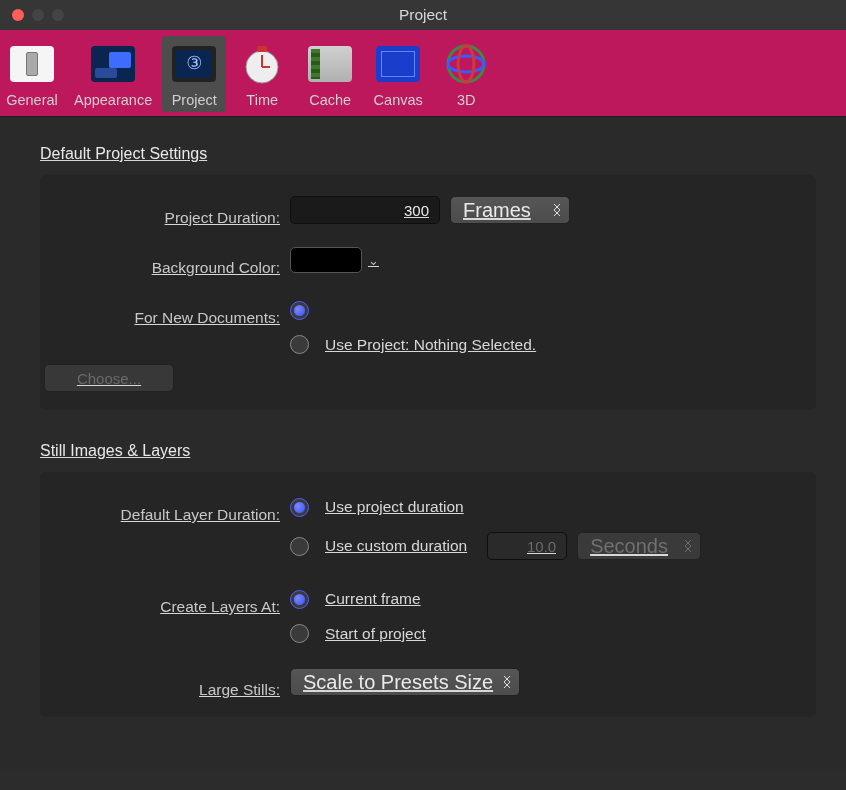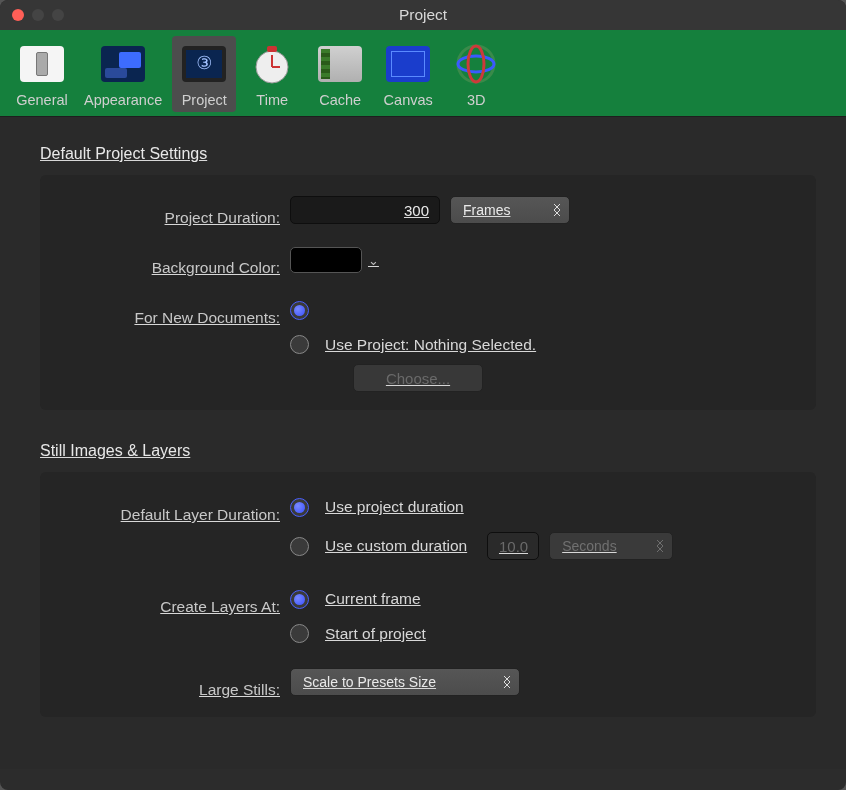--- a/index.html
+++ b/index.html
@@ -1,41 +1,41 @@
 <!DOCTYPE html>
 <html><head>
 <meta charset="utf-8">
 <style>
   * { box-sizing: border-box; margin: 0; padding: 0; font-family: -apple-system, "Helvetica Neue", Arial, sans-serif; }
   body { background: #555; }
   .window {
     width: 846px; height: 790px;
     background: #2c2c2c;
-    border-radius: 8px;
+    border-radius: 0;
     overflow: hidden;
     position: relative;
     color: #d8d8d8;
     font-size: 15.5px;
   }
   .titlebar {
     height: 30px;
     background: #363636;
     display: flex; align-items: center;
     position: relative;
   }
   .traffic { display:flex; gap:8px; padding-left:12px; }
   .tl { width:12px;height:12px;border-radius:50%; background:#444; }
   .tl.close{ background:#ff5f57;}
   .titlebar .title {
     position:absolute; left:0; right:0; text-align:center;
     font-size:15.5px; color:#d8d8d8; font-weight:500;
   }
   .toolbar {
-    background:#15803d;
-    padding: 6px 10px 4px 10px;
+    background:#be185d;
+    padding: 6px 10px 4px 0;
     display:flex; gap:4px;
     border-bottom:1px solid #1e1e1e;
   }
   .tool {
     display:flex; flex-direction:column; align-items:center;
     padding:2px 6px 4px 6px;
     border-radius:4px;
     cursor:pointer;
     min-width:62px;
   }
@@ -89,21 +89,21 @@
   }
   .ctrl-col { display:flex; align-items:center; gap:10px; flex:1;}
   .textfield {
     height:28px; background:#1a1a1a; border:1px solid #0e0e0e;
     border-radius:5px; color:#eaeaea; padding:0 10px;
     font-size:15px; text-align:right;
   }
   .select {
     height:28px; border-radius:5px; background:linear-gradient(#565656,#4c4c4c);
     border:1px solid #222; color:#eaeaea;
-    padding:0 24px 0 12px; font-size:14px;
+    padding:0 24px 0 12px; font-size:20px;
     position:relative; display:inline-flex; align-items:center;
     cursor:pointer;
   }
   .select::after{
     content:""; position:absolute; right:8px; top:50%; transform:translateY(-50%);
     width:8px;height:12px;
     background:
       linear-gradient(45deg,transparent 45%,#ddd 45%,#ddd 55%,transparent 55%) top/8px 6px no-repeat,
       linear-gradient(-45deg,transparent 45%,#ddd 45%,#ddd 55%,transparent 55%) top/8px 6px no-repeat,
       linear-gradient(135deg,transparent 45%,#ddd 45%,#ddd 55%,transparent 55%) bottom/8px 6px no-repeat,
@@ -238,21 +238,21 @@
           <div class="radio checked"></div>
         </div>
       </div>
       <div class="row" style="margin-top:-2px">
         <div class="label-col"></div>
         <div class="ctrl-col">
           <div class="radio"></div>
           <span class="radio-label">Use Project: Nothing Selected.</span>
         </div>
       </div>
-      <div class="row" style="justify-content:center; margin-top:6px; margin-bottom:0;">
+      <div class="row" style="justify-content:flex-start; margin-top:6px; margin-bottom:0;">
         <div class="btn disabled" style="margin-right:6px; width:130px; justify-content:center;">
           <span>Choose...</span>
         </div>
       </div>
     </div>
 
     <div class="section-title">Still Images &amp; Layers</div>
     <div class="section">
 
       <div class="row">
@@ -260,21 +260,21 @@
         <div class="ctrl-col">
           <div class="radio checked"></div>
           <span class="radio-label">Use project duration</span>
         </div>
       </div>
       <div class="row" style="margin-top:-2px">
         <div class="label-col"></div>
         <div class="ctrl-col">
           <div class="radio"></div>
           <span class="radio-label">Use custom duration</span>
-          <input class="textfield disabled" style="width: 52px; margin-left: 10px;" value="10.0">
+          <input class="textfield disabled" style="width: 80px; margin-left: 10px;" value="10.0">
           <div class="select disabled" style="width:124px">
             <span>Seconds</span>
           </div>
         </div>
       </div>
 
       <div class="spacer"></div>
         <div class="spacer"></div>
 
       <div class="row">

